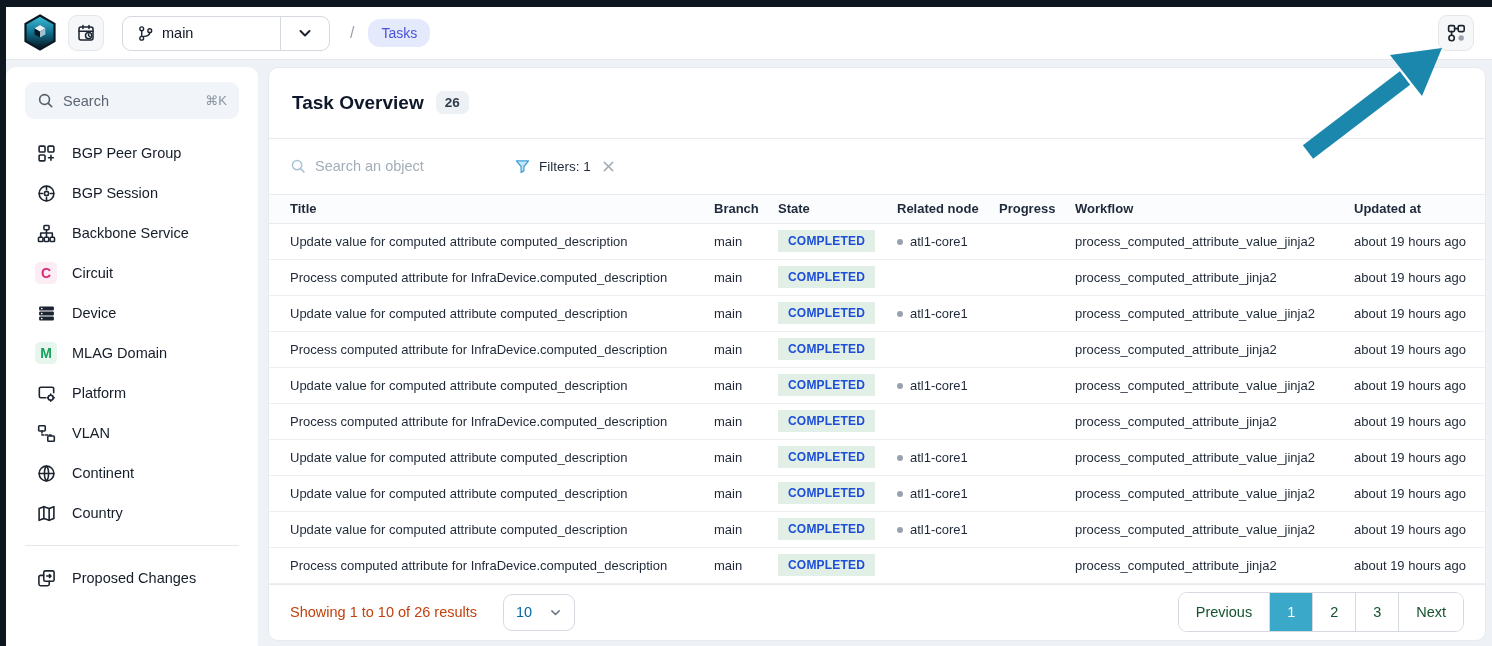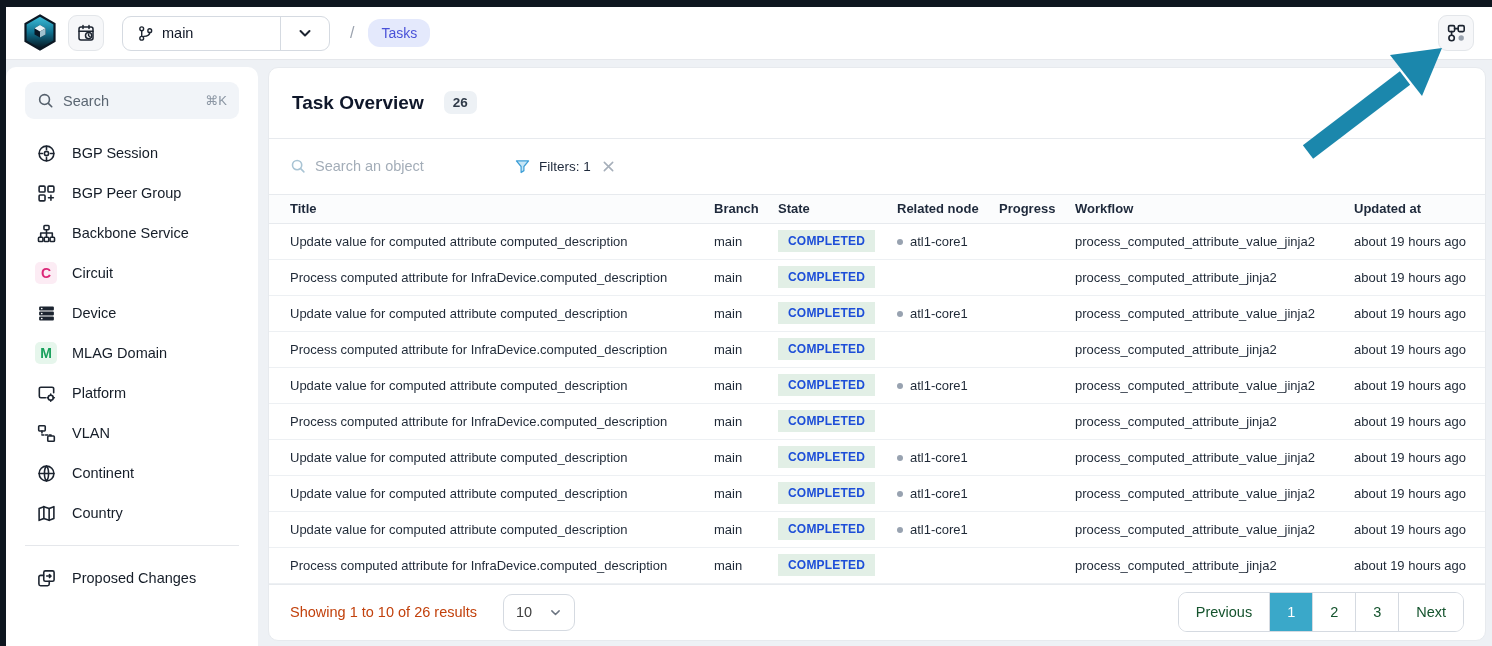--- a/index.html
+++ b/index.html
@@ -38,21 +38,21 @@
   .sb-ico { width:22px; display:flex; align-items:center; justify-content:center; }
   .letter-badge { width:22px; height:22px; border-radius:5px; display:flex; align-items:center;
                   justify-content:center; font-size:14px; font-weight:700; }
   .lb-pink { background:#fcecf4; color:#db2777; }
   .lb-green { background:#e6f6ec; color:#18a05c; }
   .sb-divider { border-top:1px solid #e5e7eb; margin:12px 19px; }
 
   
   .card { position:absolute; left:262px; top:7px; right:6px; bottom:5px; background:#ffffff;
           border:1px solid #e7eaee; border-radius:10px; display:flex; flex-direction:column; overflow:hidden; }
-  .card-header { height:72px; display:flex; align-items:center; gap:20px; padding:0 23px;
+  .card-header { height:72px; display:flex; align-items:center; gap:12px; padding:0 23px;
                  border-bottom:1px solid #e7eaee; }
   .page-title { font-size:19px; font-weight:700; color:#0f172a; }
   .count-badge { background:#edf1f5; color:#2f3a48; font-size:13.5px; font-weight:600;
                  padding:4px 9px; border-radius:7px; }
   .toolbar { height:56px; display:flex; align-items:center; padding:0 21px; }
   .tb-search { display:flex; align-items:center; gap:9px; width:205px; }
   .tb-input { border:none; outline:none; font-size:14.5px; color:#1f2937; width:160px;
               font-family:"Liberation Sans", sans-serif; background:transparent; }
   .tb-input::placeholder { color:#a3adb8; }
   .filters { display:flex; align-items:center; gap:9px; margin-left:20px; cursor:pointer; }
@@ -69,21 +69,21 @@
                  padding:4px 10px; border-radius:0; letter-spacing:.2px; }
   .node-dot { display:inline-block; width:6px; height:6px; border-radius:50%; background:#98a2b0;
               margin-right:7px; vertical-align:1px; }
 
   
   .card-footer { margin-top:auto; min-height:54px; display:flex; align-items:center;
                  border-top:1px solid #e7eaee; padding:8px 21px; }
   .summary { font-size:14.5px; color:#c2410c; }
   .page-size { margin-left:26px; width:72px; height:37px; border:1px solid #d5dae1; border-radius:9px;
                display:flex; align-items:center; justify-content:space-between; padding:0 12px;
-               font-size:14.5px; color:#404040; cursor:pointer; background:#fff; }
+               font-size:14.5px; color:#0369a1; cursor:pointer; background:#fff; }
   .pagination { margin-left:auto; display:flex; border:1px solid #d5dae1; border-radius:9px;
                 overflow:hidden; height:40px; background:#fff; }
   .pg-btn { display:flex; align-items:center; justify-content:center; padding:0 17px; font-size:14.5px;
             color:#14532d; background:#fff; border:none; border-left:1px solid #d5dae1; cursor:pointer;
             font-family:"Liberation Sans", sans-serif; }
   .pg-btn:first-child { border-left:none; }
   .pg-btn.num { min-width:43px; padding:0 12px; }
   .pg-btn.active { background:#3aa8c9; color:#fff; }
 
   
@@ -169,37 +169,37 @@
           </svg>
         </span>
         <span class="sb-search-label">Search</span>
         <span class="sb-shortcut">⌘K</span>
       </div>
 
       <nav class="sb-nav">
         <div class="sb-item">
           <span class="sb-ico">
             <svg class="stroke-ic" width="19" height="19" viewBox="0 0 18 18">
-                <circle cx="9" cy="9" r="7"></circle>
-                <circle cx="9" cy="9" r="2"></circle>
-                <path d="M9 2.2v3M9 12.8v3M2.2 9h3M12.8 9h3"></path>
-              </svg>
-          </span>
-          <span>BGP Session</span>
-        </div>
-        <div class="sb-item">
-          <span class="sb-ico">
-            <svg class="stroke-ic" width="19" height="19" viewBox="0 0 18 18">
                 <rect x="2" y="2" width="5.6" height="5.6" rx="1"></rect>
                 <rect x="10.4" y="2" width="5.6" height="5.6" rx="1"></rect>
                 <rect x="2" y="10.4" width="5.6" height="5.6" rx="1"></rect>
                 <path d="M13.2 10.8v4.6M10.9 13.1h4.6"></path>
               </svg>
           </span>
           <span>BGP Peer Group</span>
+        </div>
+        <div class="sb-item">
+          <span class="sb-ico">
+            <svg class="stroke-ic" width="19" height="19" viewBox="0 0 18 18">
+                <circle cx="9" cy="9" r="7"></circle>
+                <circle cx="9" cy="9" r="2"></circle>
+                <path d="M9 2.2v3M9 12.8v3M2.2 9h3M12.8 9h3"></path>
+              </svg>
+          </span>
+          <span>BGP Session</span>
         </div>
         <div class="sb-item">
           <span class="sb-ico">
             <svg class="stroke-ic" width="19" height="19" viewBox="0 0 18 18">
                 <rect x="6.6" y="1.4" width="4.8" height="4" rx="0.8"></rect>
                 <rect x="1.4" y="12.6" width="4.2" height="4" rx="0.8"></rect>
                 <rect x="6.9" y="12.6" width="4.2" height="4" rx="0.8"></rect>
                 <rect x="12.4" y="12.6" width="4.2" height="4" rx="0.8"></rect>
                 <path d="M9 5.4v3.2M3.5 12.6V8.6h11v4M9 8.6v4"></path>
               </svg>

